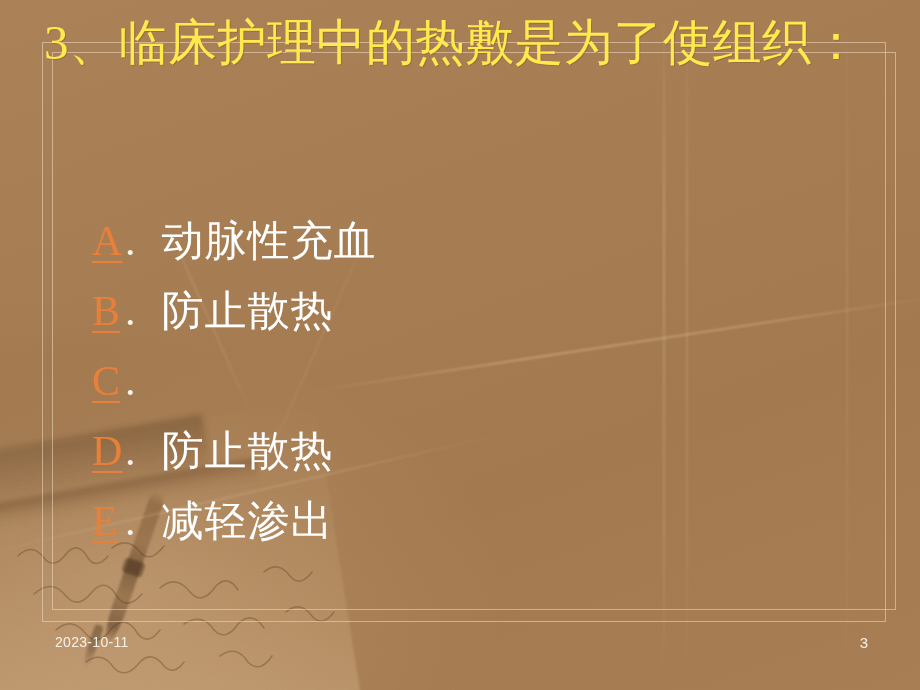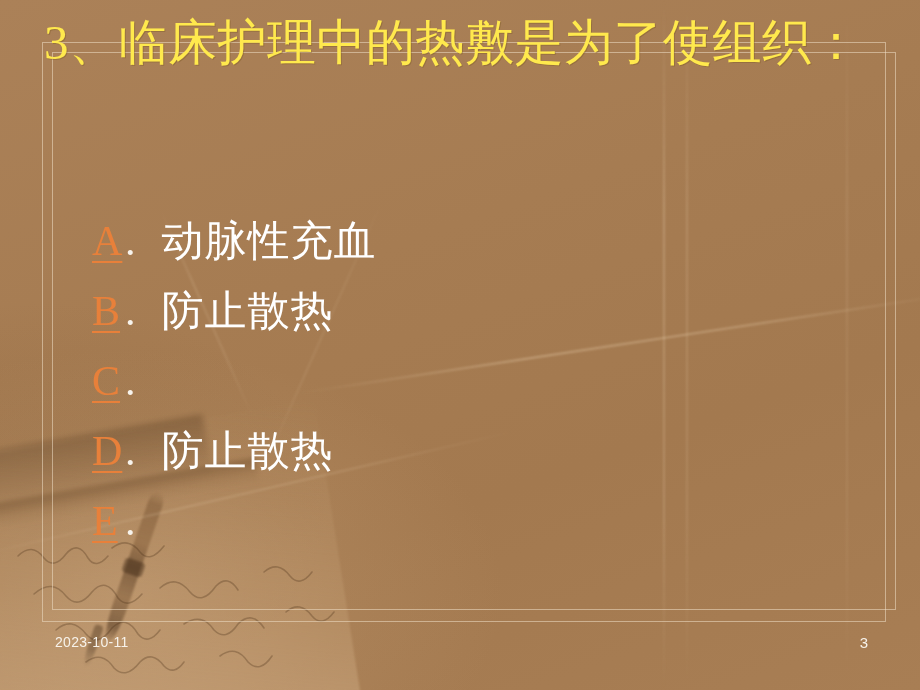--- a/index.html
+++ b/index.html
@@ -288,20 +288,21 @@
 
       <div class="option">
         <span class="option-letter">D</span>
           <span class="option-dot">.</span>
           <span class="option-text">防止散热</span>
       </div>
 
       <div class="option">
         <span class="option-letter">E</span>
           <span class="option-dot">.</span>
+          <span class="option-text">减轻渗出</span>
       </div>
 
     </div>
 
     <div class="footer-date">2023-10-11</div>
 
     <div class="footer-pagenum">3</div>
 
   </div>
 </div>

